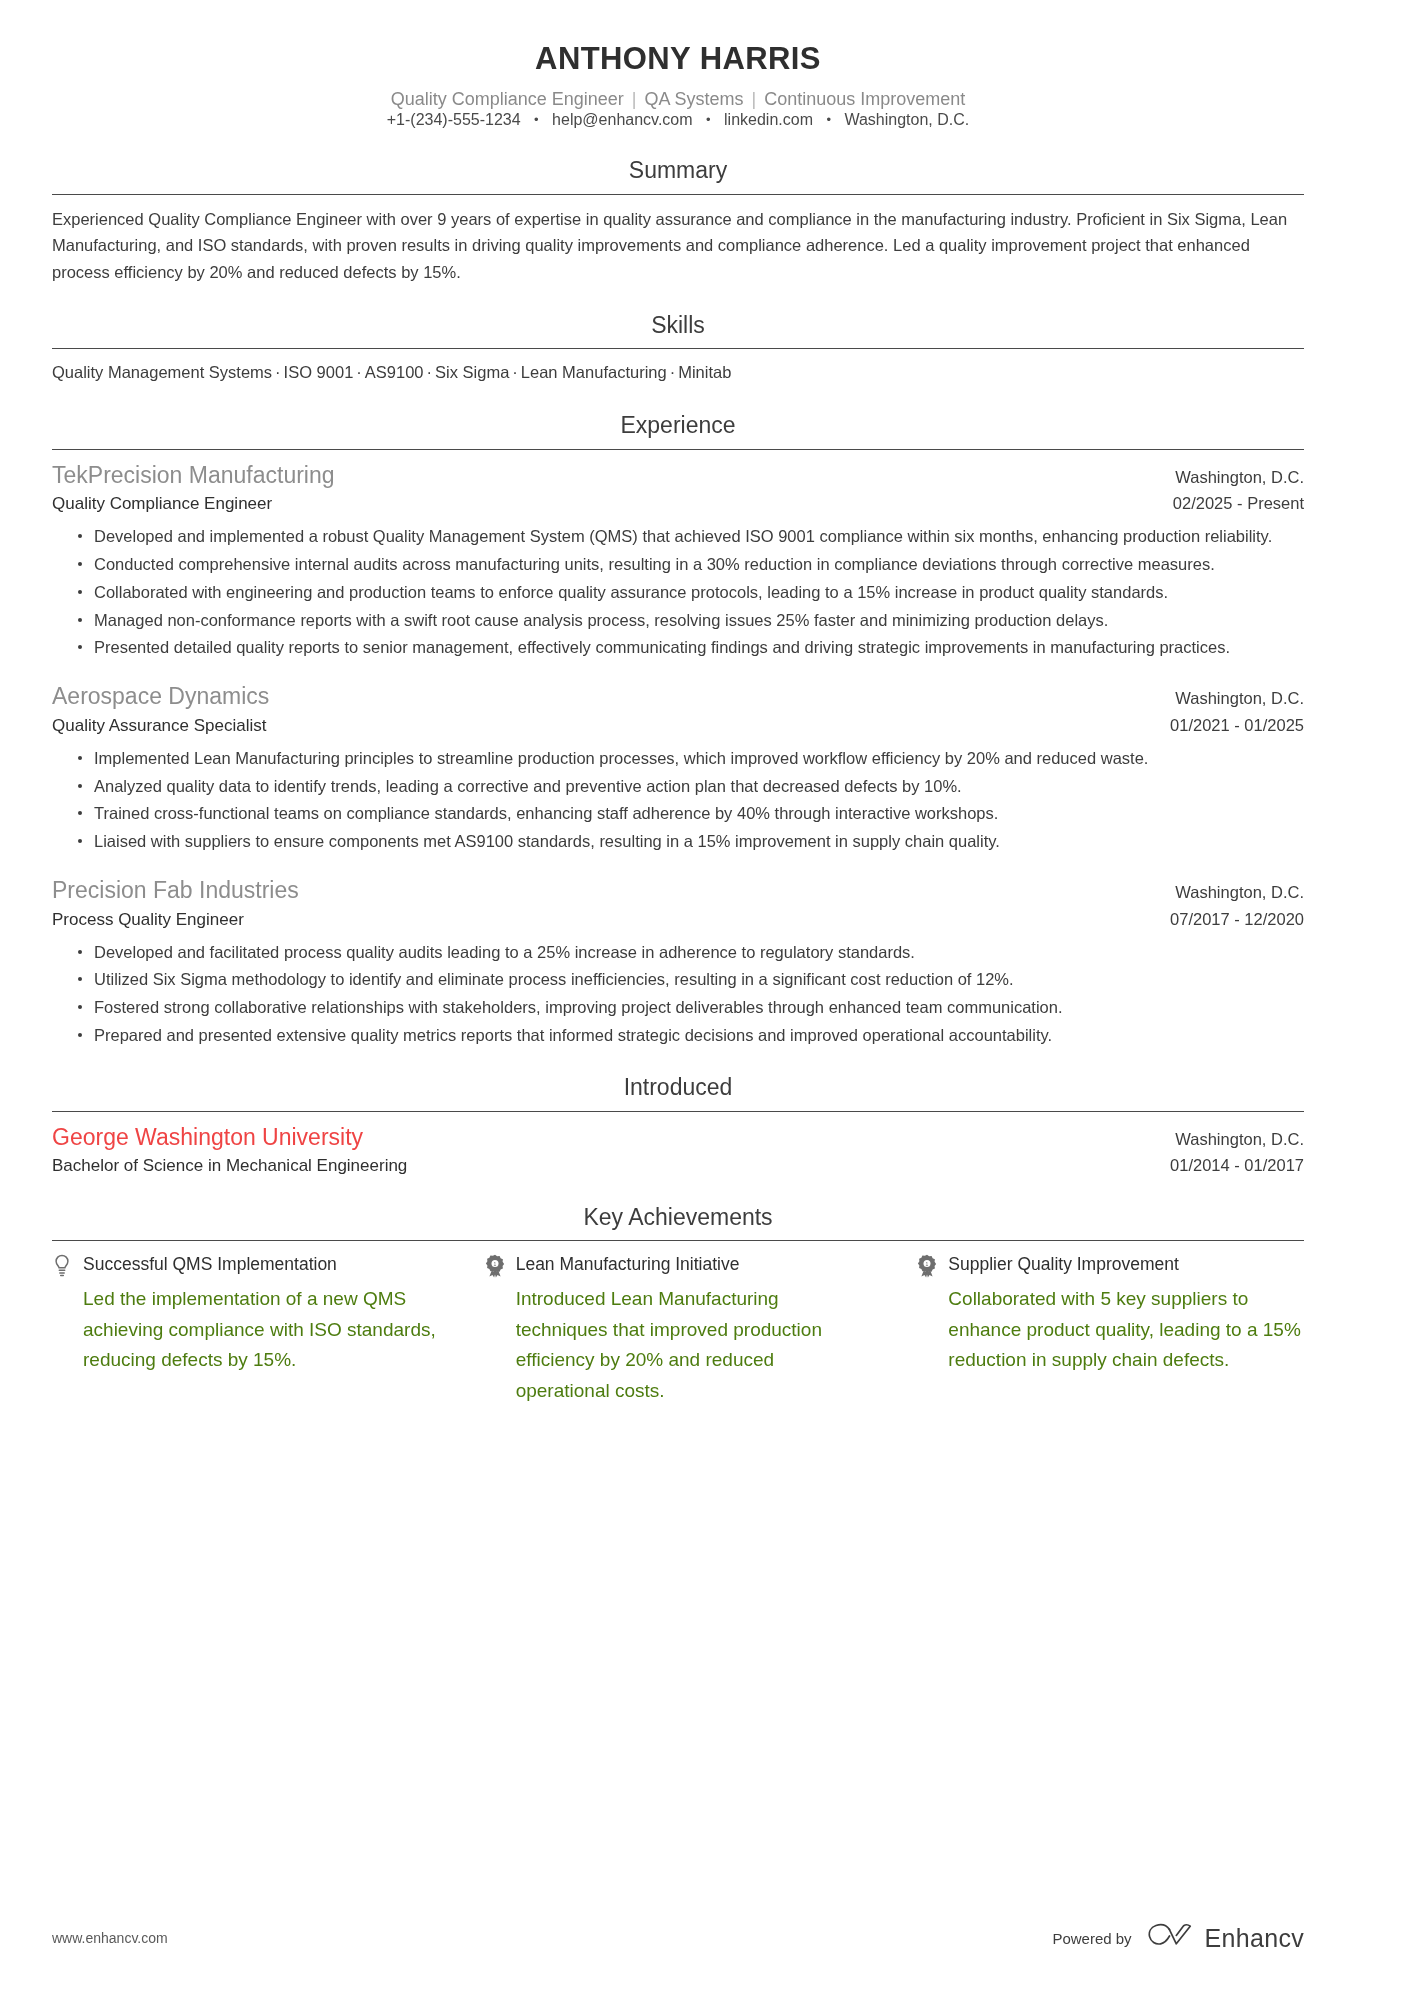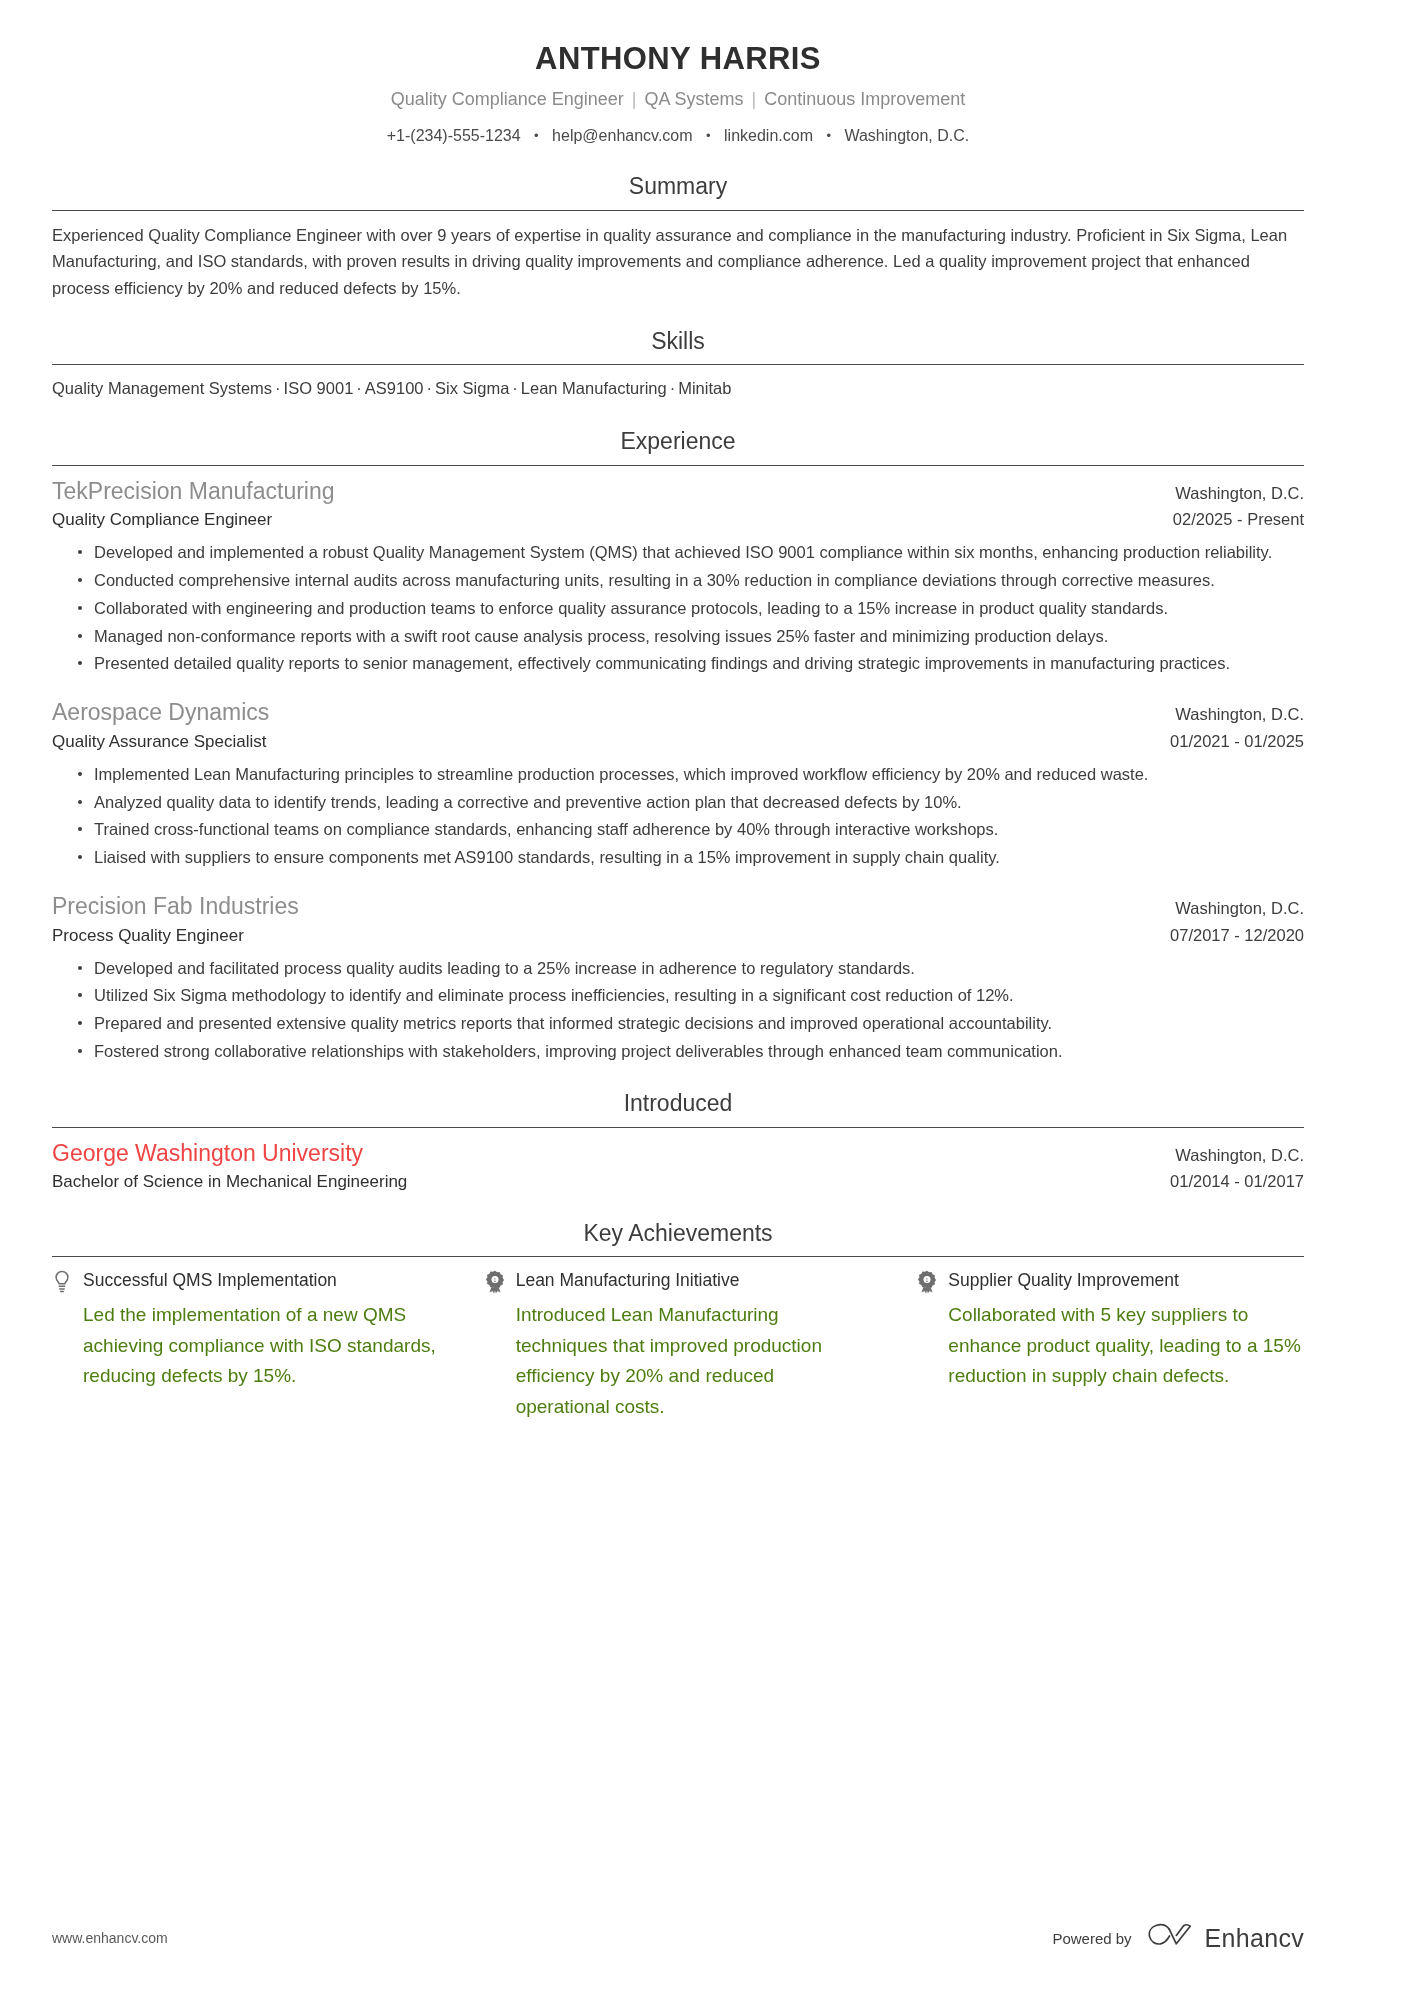--- a/index.html
+++ b/index.html
@@ -39,21 +39,21 @@
     line-height: 1.25;
   }
   .hdr-title .sep {
     color: #b9b9b9;
     padding: 0 3px;
     font-weight: 300;
   }
   .hdr-contact {
     font-size: 16px;
     color: #4a4a4a;
-    margin: 16px 0 0 0;
+    margin: 0 0 0 0;
     line-height: 1.3;
   }
   .hdr-contact .dot {
     display: inline-block;
     padding: 0 9px;
     color: #4a4a4a;
     font-size: 13px;
     vertical-align: 1px;
   }
 
@@ -289,22 +289,22 @@
             <div class="entry-org">Precision Fab Industries</div>
             <div class="entry-loc">Washington, D.C.</div>
           </div>
           <div class="entry-row2">
             <div class="entry-role">Process Quality Engineer</div>
             <div class="entry-dates">07/2017 - 12/2020</div>
           </div>
           <ul class="bullets">
             <li>Developed and facilitated process quality audits leading to a 25% increase in adherence to regulatory standards.</li>
             <li>Utilized Six Sigma methodology to identify and eliminate process inefficiencies, resulting in a significant cost reduction of 12%.</li>
+            <li>Fostered strong collaborative relationships with stakeholders, improving project deliverables through enhanced team communication.</li>
             <li>Prepared and presented extensive quality metrics reports that informed strategic decisions and improved operational accountability.</li>
-            <li>Fostered strong collaborative relationships with stakeholders, improving project deliverables through enhanced team communication.</li>
           </ul>
         </div>
       </div>
   </div>
 
   <div class="section">
     <div class="section-title">Introduced</div>
     <div class="rule"></div>
     <div class="section-body" id="education-entries">
         <div class="entry">

